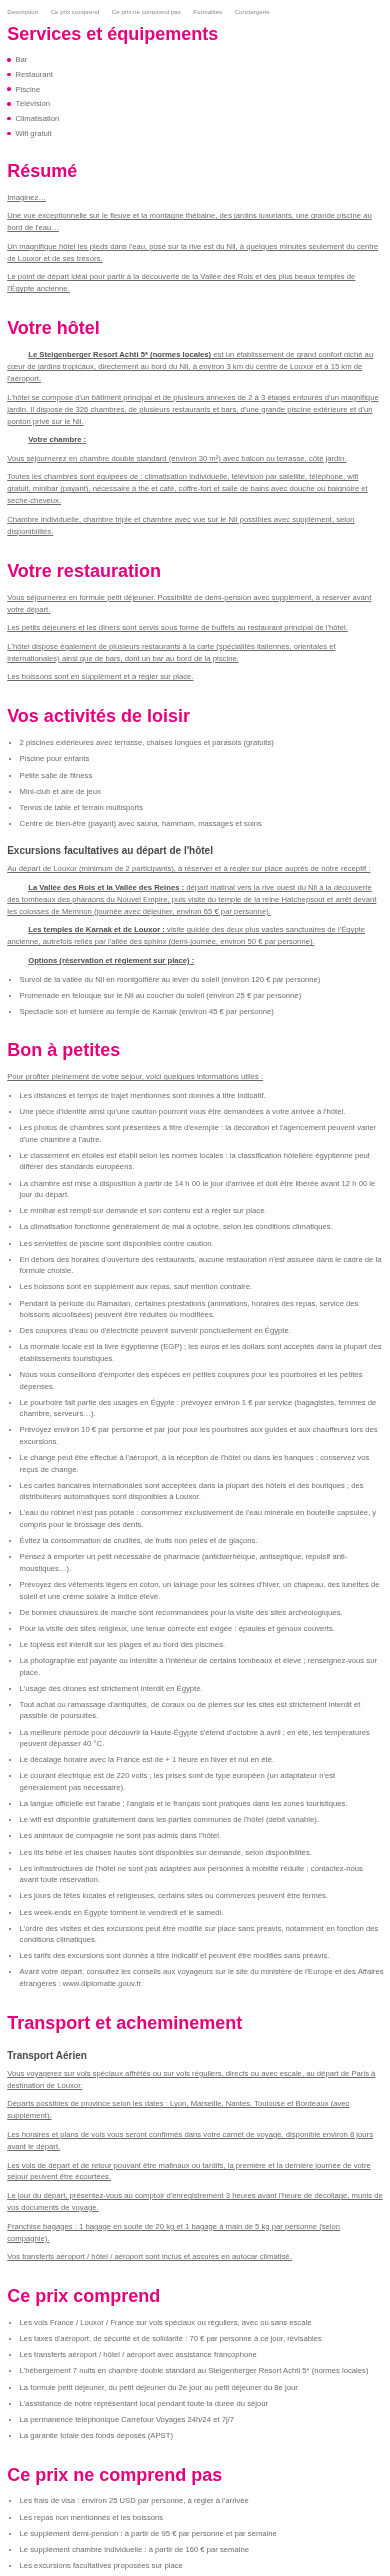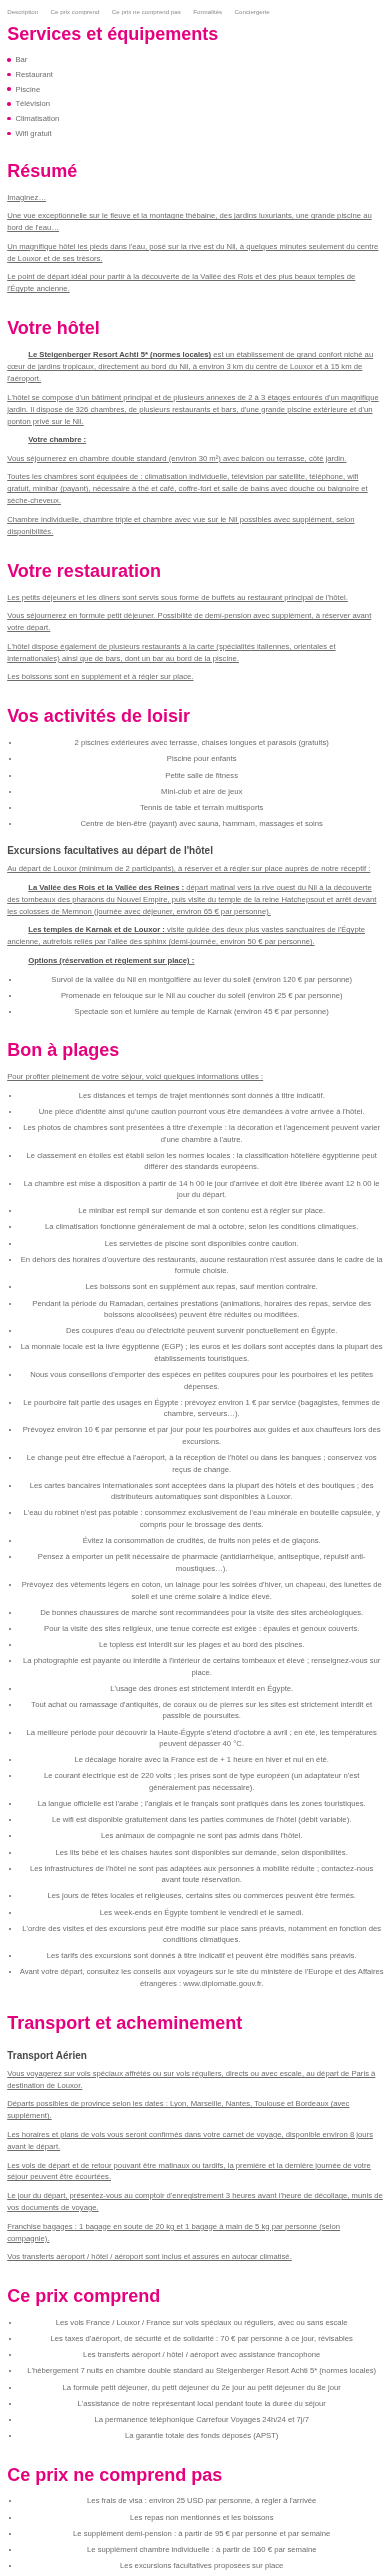--- a/index.html
+++ b/index.html
@@ -50,21 +50,21 @@
   }
 
   p.para {
     font-size: 7.7px;
     line-height: 1.55;
     margin: 0 0 6.7px 0;
     text-decoration: underline;
   }
   p.para strong { color: #4f4f4f; padding-left: 21px; }
 
-  ul.bullets { margin: 0 0 9.3px 0; padding-left: 12.4px; text-align: center; }
+  ul.bullets { margin: 0 0 9.3px 0; padding-left: 12.4px; }
   ul.bullets li {
     font-size: 7.7px;
     line-height: 1.5;
     margin-bottom: 4.6px;
   }
 </style>
 </head>
 <body>
 
 <div class="page">
@@ -147,23 +147,23 @@
         <p class="para"><span>Toutes les chambres sont équipées de : climatisation individuelle, télévision par satellite, téléphone, wifi gratuit, minibar (payant), nécessaire à thé et café, coffre-fort et salle de bains avec douche ou baignoire et sèche-cheveux.</span></p>
 
         <p class="para"><span>Chambre individuelle, chambre triple et chambre avec vue sur le Nil possibles avec supplément, selon disponibilités.</span></p>
       </div>
   </section>
 
   <section>
     <h2 class="h-pink">Votre restauration</h2>
     <div>
 
+        <p class="para"><span>Vous séjournerez en formule petit déjeuner. Possibilité de demi-pension avec supplément, à réserver avant votre départ.</span></p>
+
         <p class="para"><span>Les petits déjeuners et les dîners sont servis sous forme de buffets au restaurant principal de l'hôtel.</span></p>
-
-        <p class="para"><span>Vous séjournerez en formule petit déjeuner. Possibilité de demi-pension avec supplément, à réserver avant votre départ.</span></p>
 
         <p class="para"><span>L'hôtel dispose également de plusieurs restaurants à la carte (spécialités italiennes, orientales et internationales) ainsi que de bars, dont un bar au bord de la piscine.</span></p>
 
         <p class="para"><span>Les boissons sont en supplément et à régler sur place.</span></p>
       </div>
   </section>
 
   <section>
     <h2 class="h-pink">Vos activités de loisir</h2>
     <ul class="bullets">
@@ -197,21 +197,21 @@
 
         <li>Survol de la vallée du Nil en montgolfière au lever du soleil (environ 120 € par personne)</li>
 
         <li>Promenade en felouque sur le Nil au coucher du soleil (environ 25 € par personne)</li>
 
         <li>Spectacle son et lumière au temple de Karnak (environ 45 € par personne)</li>
       </ul>
   </section>
 
   <section>
-    <h2 class="h-pink">Bon à plages</h2>
+    <h2 class="h-pink">Bon à petites</h2>
     <p class="para">Pour profiter pleinement de votre séjour, voici quelques informations utiles :</p>
     <ul class="bullets">
 
         <li>Les distances et temps de trajet mentionnés sont donnés à titre indicatif.</li>
 
         <li>Une pièce d'identité ainsi qu'une caution pourront vous être demandées à votre arrivée à l'hôtel.</li>
 
         <li>Les photos de chambres sont présentées à titre d'exemple : la décoration et l'agencement peuvent varier d'une chambre à l'autre.</li>
 
         <li>Le classement en étoiles est établi selon les normes locales : la classification hôtelière égyptienne peut différer des standards européens.</li>

